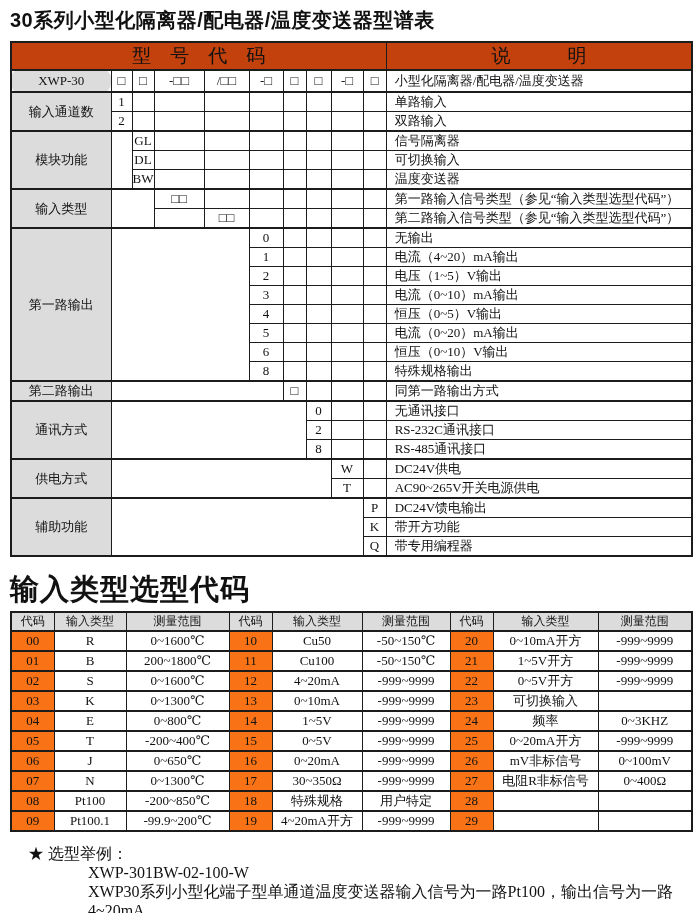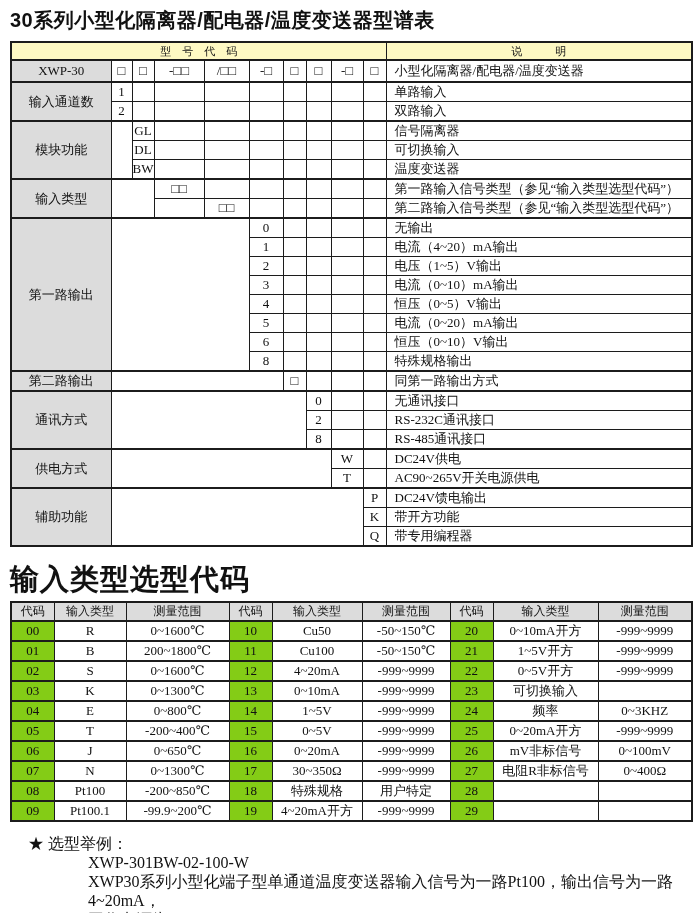--- a/index.html
+++ b/index.html
@@ -8,33 +8,33 @@
         font-family:"Liberation Serif","DejaVu Serif",serif;}
   .title1{font-family:"Liberation Sans","DejaVu Sans",sans-serif;font-weight:bold;
           font-size:20px;line-height:25px;margin:2px 0 8px 0;letter-spacing:0.5px;}
   .title2{font-family:"Liberation Sans","DejaVu Sans",sans-serif;font-weight:bold;
           font-size:29px;line-height:27px;margin:19px 0 8px 0;letter-spacing:1px;}
   table{border-collapse:collapse;table-layout:fixed;}
   
   #model-table{width:681px;border:2px solid #1c1c1c;}
   #model-table td,#model-table th{border:1px solid #1c1c1c;height:18px;padding:0;
       font-size:13px;text-align:center;white-space:nowrap;overflow:hidden;font-weight:normal;}
-  #model-table .hdr{background:#fef9c3;height:16px;font-size:11px;}
+  #model-table .hdr{background:#c2410c;height:16px;font-size:19px;}
   #model-table .lbl{background:#dcdcdc;border-bottom-width:2px;font-size:13px;}
   #model-table .blank{border-bottom-width:2px;}
   #model-table tr.group-end td,#model-table tr.group-end th{border-bottom-width:2px;}
-  #model-table tr.model-row td{height:20px;}
+  #model-table tr.model-row td{height:20px;border-radius:8px;}
   #model-table .code{font-family:"Liberation Serif","DejaVu Sans",serif;}
   #model-table .desc{text-align:left;padding-left:8px;}
   
   #input-table{width:681px;border:2px solid #1c1c1c;}
   #input-table td,#input-table th{border:1px solid #1c1c1c;border-top-width:2px;border-bottom-width:2px;
       height:16px;padding:0;font-size:13px;text-align:center;white-space:nowrap;overflow:hidden;font-weight:normal;}
   #input-table th{background:#dcdcdc;height:17px;font-size:12px;}
-  #input-table .icode{background:#84cc16;}
+  #input-table .icode{background:#f97316;}
   
   .notes{margin-top:12px;font-size:16px;line-height:19px;}
   .note-ex{margin-left:18px;}
   .note-line{margin-left:78px;}
 </style>
 </head>
 <body>
 
 <div class="page">
 

